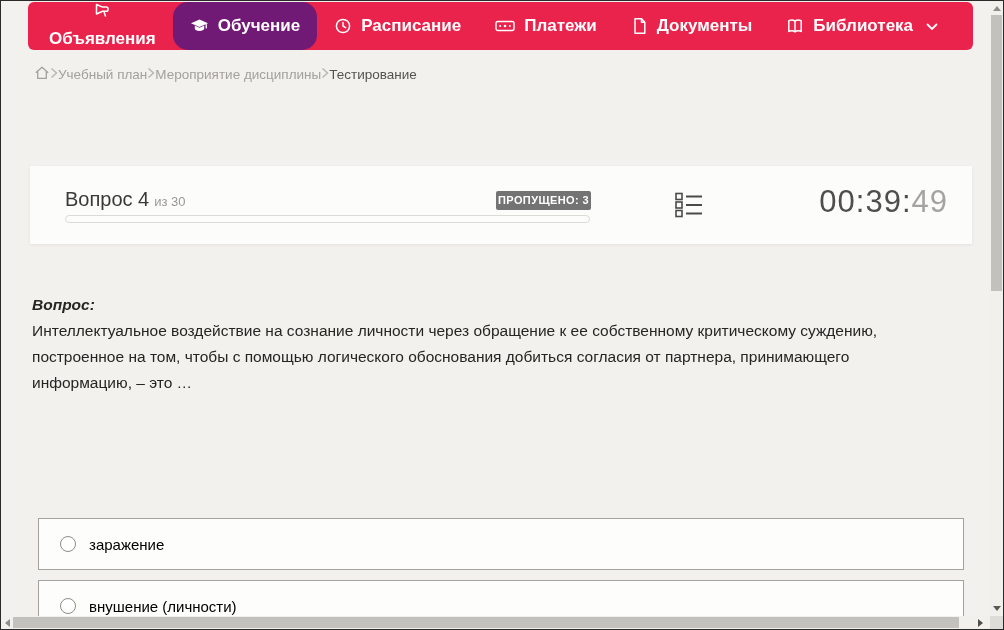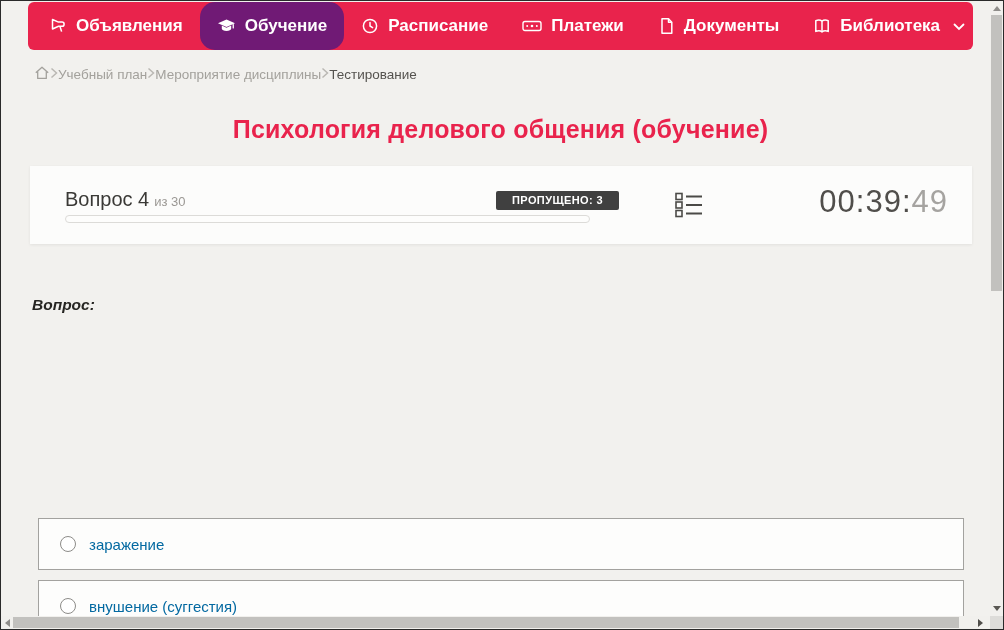--- a/index.html
+++ b/index.html
@@ -12,21 +12,21 @@
   
   .nav {
     position: absolute; left: 27px; top: 1px; width: 945px; height: 48px;
     background: #e9234c; border-radius: 6px; display: flex; align-items: stretch;
     color: #fff;
   }
   .nav-item {
     display: flex; align-items: center; gap: 9px; padding: 0 17px;
     font-size: 17px; font-weight: 700; cursor: pointer; white-space: nowrap;
   }
-  .nav-item:first-child { padding-left: 21px; }
+  .nav-item:first-child { padding-left: 21px; flex-direction: column; }
   .nav-item.active { background: #701a75; border-radius: 15px; }
   .nav-item svg { display: block; }
   .nav-caret { margin-left: 4px; margin-top: 2px; }
 
   
   .breadcrumb {
     position: absolute; left: 33px; top: 63px; height: 20px;
     display: flex; align-items: center; 
     font-size: 13.5px; color: #a3a19c;
   }
@@ -46,22 +46,22 @@
     position: absolute; left: 29px; top: 165px; width: 942px; height: 78px;
     background: #fcfcfb; box-shadow: 0 1px 3px rgba(0,0,0,0.07);
   }
   .q-num {
     position: absolute; left: 35px; top: 22px;
     font-size: 20px; color: #3a3936;
   }
   .q-of { font-size: 13px; color: #9b9894; margin-left: 5px; }
   .skip-badge {
     position: absolute; left: 466px; top: 25px;
-    background: #404040; color: #fff; font-size: 11px; font-weight: 700;
-    padding: 3px 16px 4px; border-radius: 2px; letter-spacing: 0.4px;
+    background: #737373; color: #fff; font-size: 11px; font-weight: 700;
+    padding: 3px 2px 4px; border-radius: 2px; letter-spacing: 0.4px;
     white-space: nowrap;
   }
   .progress-track {
     position: absolute; left: 35px; top: 49px; width: 525px; height: 8px;
     border: 1px solid #dcdbd8; border-radius: 5px; background: #fdfdfc;
   }
   .q-list-btn { position: absolute; left: 645px; top: 26px; cursor: pointer; }
   .timer {
     position: absolute; right: 24px; top: 18px;
     font-size: 31px; font-weight: 300; color: #504e4b; letter-spacing: 1px;
@@ -81,21 +81,21 @@
     position: absolute; left: 37px; width: 926px; height: 52px;
     background: #fdfdfc; border: 1px solid #a3a29f;
     display: flex; align-items: center; cursor: pointer;
   }
   .option-1 { top: 517px; }
   .option-2 { top: 579px; }
   .radio {
     width: 16px; height: 16px; border: 1px solid #8d8c89; border-radius: 50%;
     background: #fff; margin-left: 21px; flex: 0 0 auto;
   }
-  .option-label { margin-left: 13px; font-size: 15px; color: #0369a1; }
+  .option-label { margin-left: 13px; font-size: 15px; color: #000000; }
 
   
   .vscroll {
     position: absolute; right: 0; top: 0; width: 13px; height: 617px;
     background: #f1f0ed; z-index: 20;
   }
   .v-up {
     position: absolute; top: 5px; left: 3px;
     border-left: 4px solid transparent; border-right: 4px solid transparent;
     border-bottom: 5px solid #8f8d8a;
@@ -222,21 +222,20 @@
     </span>
     <span class="crumb">Мероприятие дисциплины</span>
     <span class="crumb-sep">
       <svg width="8" height="12" viewBox="0 0 8 12" fill="none" stroke="#bab8b3" stroke-width="1.5">
           <path d="M1.5 1.5 L6.5 6 L1.5 10.5"></path>
         </svg>
     </span>
     <span class="crumb current">Тестирование</span>
   </div>
 
-  <h1 class="page-title">Психология делового общения (обучение)</h1>
 
   <section class="question-card">
     <div class="q-num">
       <span>Вопрос 4</span><span class="q-of">из 30</span>
     </div>
     <span class="skip-badge">ПРОПУЩЕНО: 3</span>
     <div class="progress-track"></div>
     <span class="q-list-btn">
       <svg width="28" height="26" viewBox="0 0 28 26" fill="none" stroke="#4b4a47">
         <rect x="1" y="1.5" width="6" height="6" stroke-width="1.6"></rect>
@@ -245,30 +244,31 @@
         <path d="M11 4.5 H27 M11 13 H27 M11 21.5 H27" stroke-width="2"></path>
       </svg>
     </span>
     <div class="timer">
       <span>00:39:</span><span class="secs">49</span>
     </div>
   </section>
 
   <div class="q-body">
     <div class="q-label">Вопрос:</div>
+    <div>Интеллектуальное воздействие на сознание личности через обращение к ее собственному критическому суждению, построенное на том, чтобы с помощью логического обоснования добиться согласия от партнера, принимающего информацию, – это …</div>
   </div>
 
 
   <div class="option option-1">
     <span class="radio"></span>
     <span class="option-label">заражение</span>
   </div>
   <div class="option option-2">
     <span class="radio"></span>
-    <span class="option-label">внушение (суггестия)</span>
+    <span class="option-label">внушение (личности)</span>
   </div>
 
   <div class="vscroll">
     <span class="v-up"></span>
     <span class="v-thumb"></span>
     <span class="v-down"></span>
   </div>
   <div class="hscroll">
     <span class="h-left"></span>
     <span class="h-thumb"></span>

